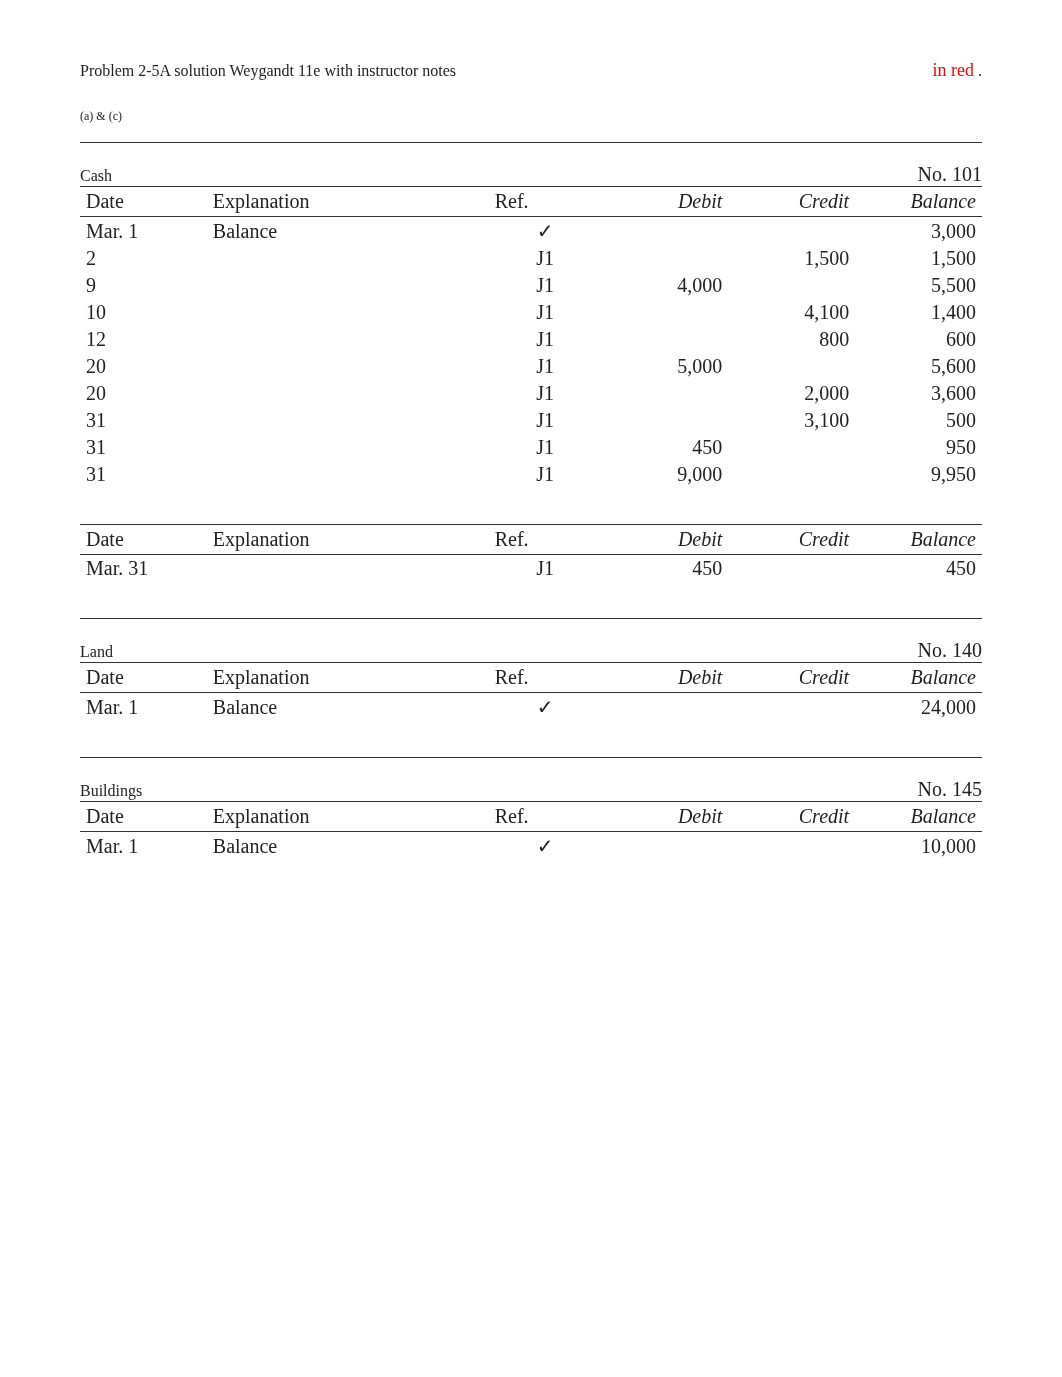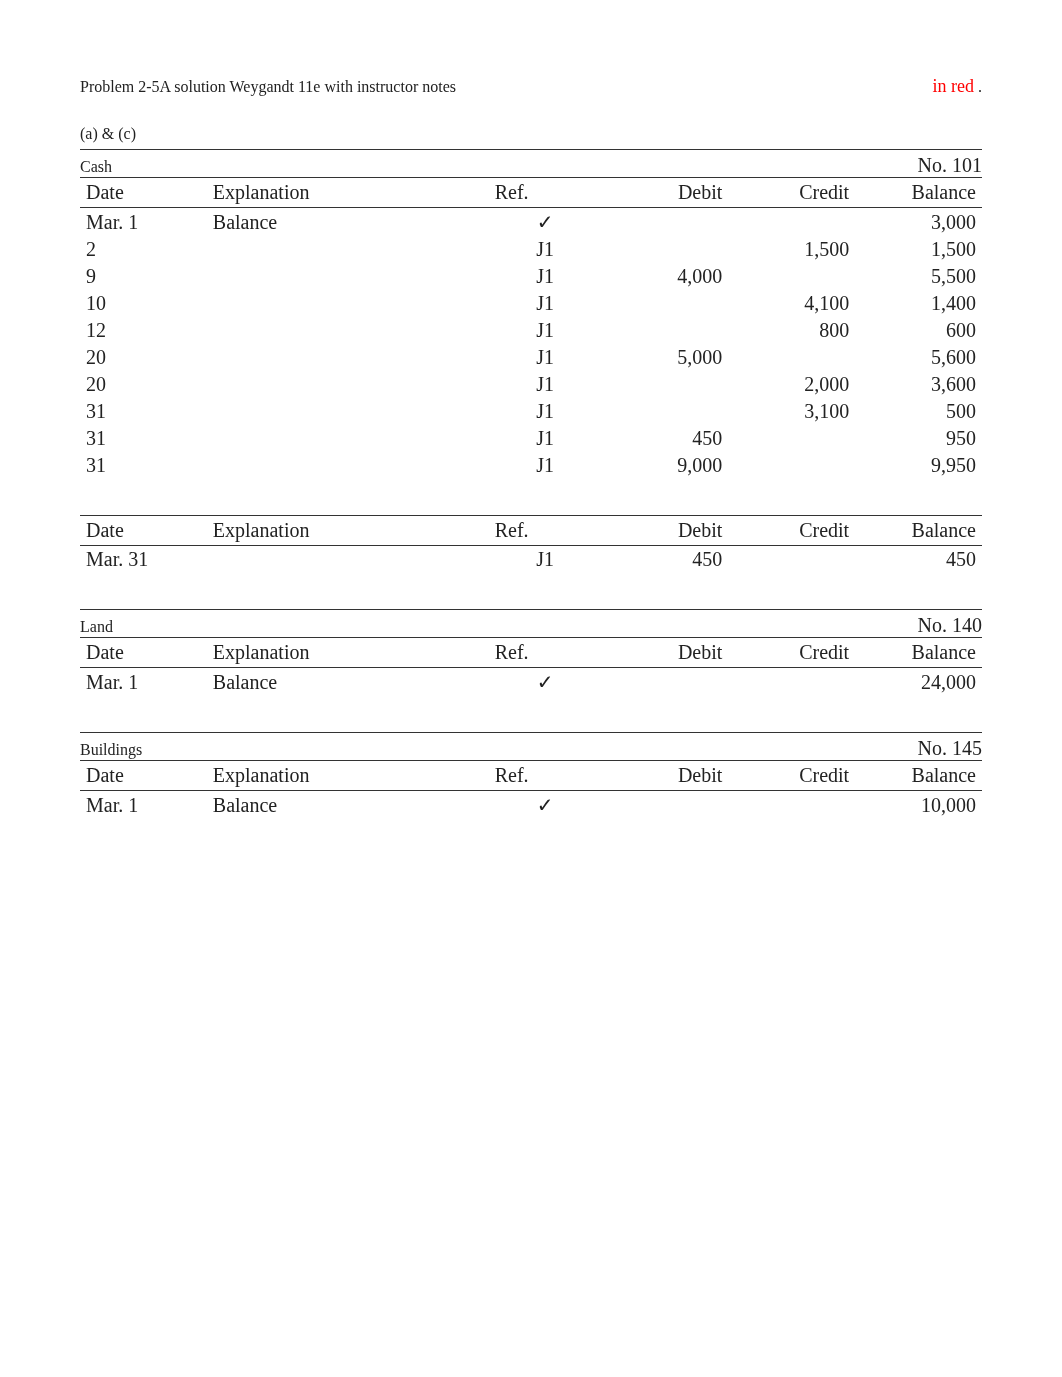--- a/index.html
+++ b/index.html
@@ -12,40 +12,39 @@
       width: 1062px;
       min-height: 1377px;
     }
 
     .page-title {
       display: flex;
       justify-content: space-between;
       align-items: baseline;
       margin-bottom: 28px;
       font-size: 16px;
-      margin-top: 16px;
     }
     .title-main { font-size: 16px; }
     .title-note { color: red; font-size: 18px; }
 
     .section-heading {
-      font-size: 16px;
-      margin-bottom: 6px;
+      font-size: 12px;
+      margin-bottom: 18px;
     }
 
     .ledger-block {
       margin-bottom: 36px;
     }
 
     .ledger-header-row {
       display: flex;
       justify-content: space-between;
       align-items: baseline;
       border-top: 1.5px solid #333;
-      padding-top: 4px;
+      padding-top: 20px;
       margin-bottom: 0;
       gap: 7px;
     }
     .ledger-name { font-size: 16px; }
     .ledger-no { font-size: 20px; }
 
     .ledger-table {
       width: 100%;
       border-collapse: collapse;
       font-size: 20px;
@@ -54,20 +53,21 @@
       border-top: 1.5px solid #333;
       border-bottom: 1.5px solid #333;
     }
     .ledger-table thead th {
       padding: 3px 6px;
       font-weight: normal;
       text-align: left;
     }
     .ledger-table thead th.num {
       text-align: right;
+      font-style: italic;
     }
     .ledger-table tbody td {
       padding: 2px 6px;
       text-align: left;
     }
     .ledger-table tbody td.num {
       text-align: right;
     }
     .ledger-table tbody td.center {
       text-align: center;

